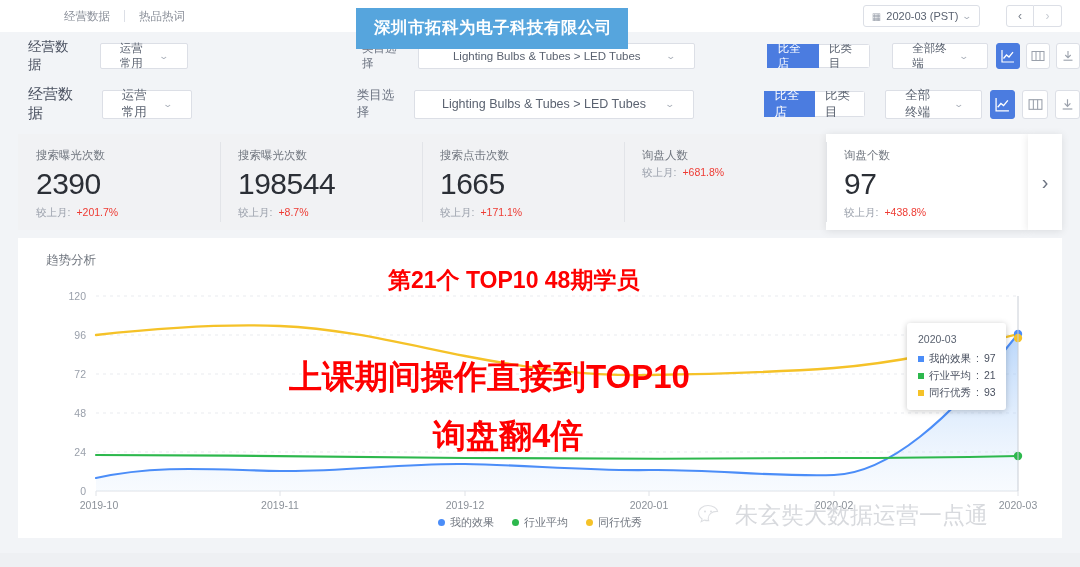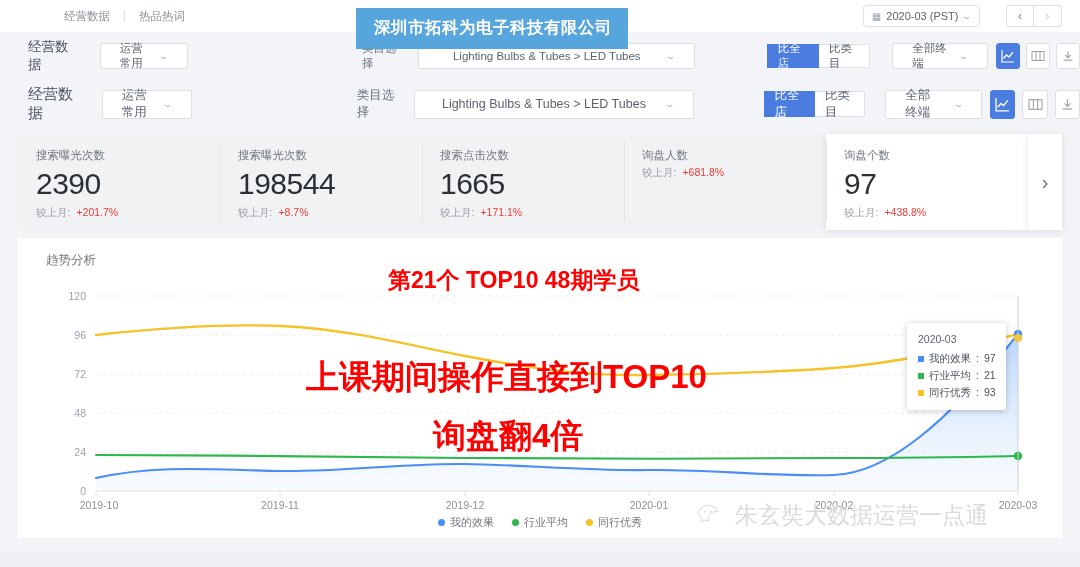--- a/index.html
+++ b/index.html
@@ -137,21 +137,21 @@
     display: flex; justify-content: center; gap: 18px;
     font-size: 11px; color: #70767f;
   }
   .lg { display: flex; align-items: center; gap: 5px; }
   .lg-dot { width: 7px; height: 7px; border-radius: 50%; display: inline-block; }
 
   
   .ov { position: absolute; z-index: 25; color: #fe0000; font-weight: bold;
         font-family: "Liberation Sans", sans-serif; white-space: nowrap; }
   .ov1 { left: 388px; top: 265px; font-size: 23px; }
-  .ov2 { left: 289px; top: 355px; font-size: 33px; margin-left: 17px; }
+  .ov2 { left: 289px; top: 355px; font-size: 33px; }
   .ov3 { left: 433px; top: 414px; font-size: 33px; }
 
   
   .wm {
     position: absolute; left: 697px; top: 500px; z-index: 26;
     display: flex; align-items: center; gap: 8px;
     color: #d8dade; font-size: 23px; white-space: nowrap;
   }
   .wm svg { opacity: .85; }
   .footer-strip { position: absolute; left:0; right:0; bottom:0; height: 14px; background:#eef0f3; }

